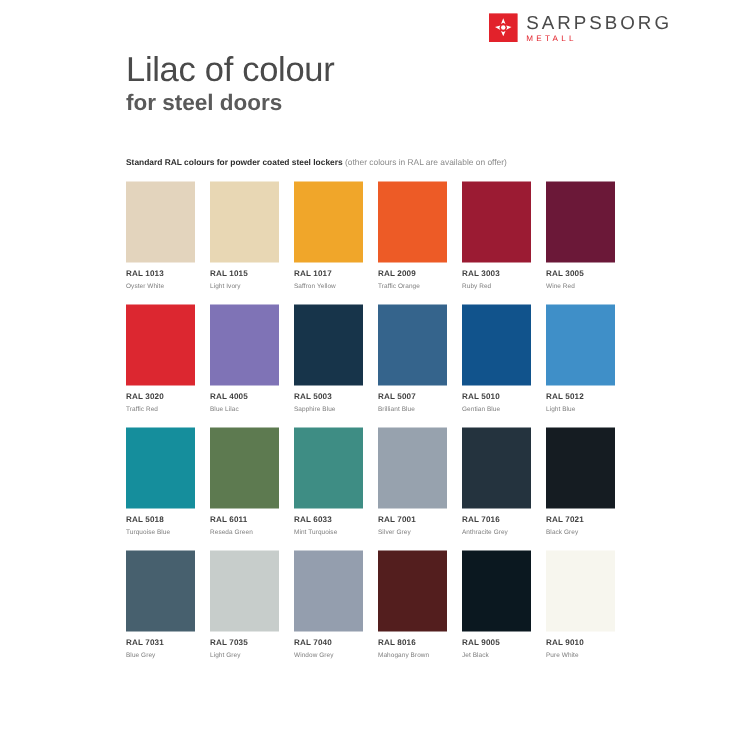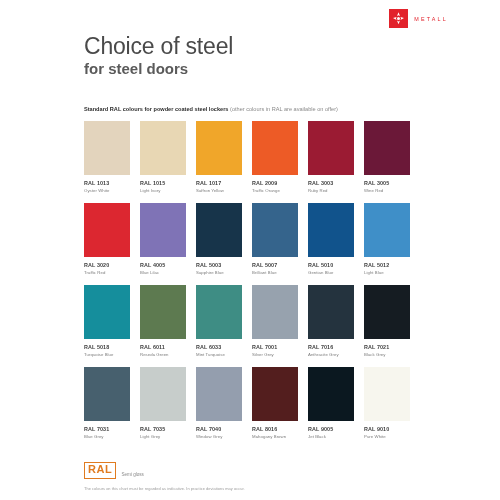--- a/index.html
+++ b/index.html
@@ -180,25 +180,26 @@
         <g fill="#ffffff">
           <path d="M9.5 3.2 L11.0 7.0 L9.5 6.2 L8.0 7.0 Z"></path>
           <path d="M4.0 9.0 L7.6 8.0 L6.9 9.5 L7.6 11.0 Z"></path>
           <path d="M15.0 9.0 L11.4 8.0 L12.1 9.5 L11.4 11.0 Z"></path>
           <path d="M9.5 15.2 L8.0 11.6 L9.5 12.4 L11.0 11.6 Z"></path>
           <circle cx="9.5" cy="9.4" r="1.5"></circle>
         </g>
       </svg>
     </div>
     <div class="brand-text">
+      <div class="brand-name">SARPSBORG</div>
       <div class="brand-sub">METALL</div>
     </div>
   </div>
 
-  <div class="title">Choice of steel</div>
+  <div class="title">Lilac of colour</div>
   <div class="subtitle">for steel doors</div>
 
   <div class="caption">
     <b>Standard RAL colours for powder coated steel lockers</b>
     <span class="light">(other colours in RAL are available on offer)</span>
   </div>
 
   <div class="grid">
       <div class="cell">
         <div class="chip" style="background: rgb(227, 212, 189);"></div>
@@ -315,21 +316,14 @@
         <div class="chip-label">RAL 9005</div>
         <div class="chip-name">Jet Black</div>
       </div>
       <div class="cell">
         <div class="chip" style="background: rgb(247, 246, 238);"></div>
         <div class="chip-label">RAL 9010</div>
         <div class="chip-name">Pure White</div>
       </div>
     </div>
 
-  <div class="footer">
-    <div class="gloss-row">
-      <span class="ral-badge">RAL</span>
-      <span class="gloss-text">Semi gloss</span>
-    </div>
-    <div class="disclaimer">The colours on this chart must be regarded as indicative. In practice deviations may occur.</div>
-  </div>
 
 </div>
 
 </body></html>

